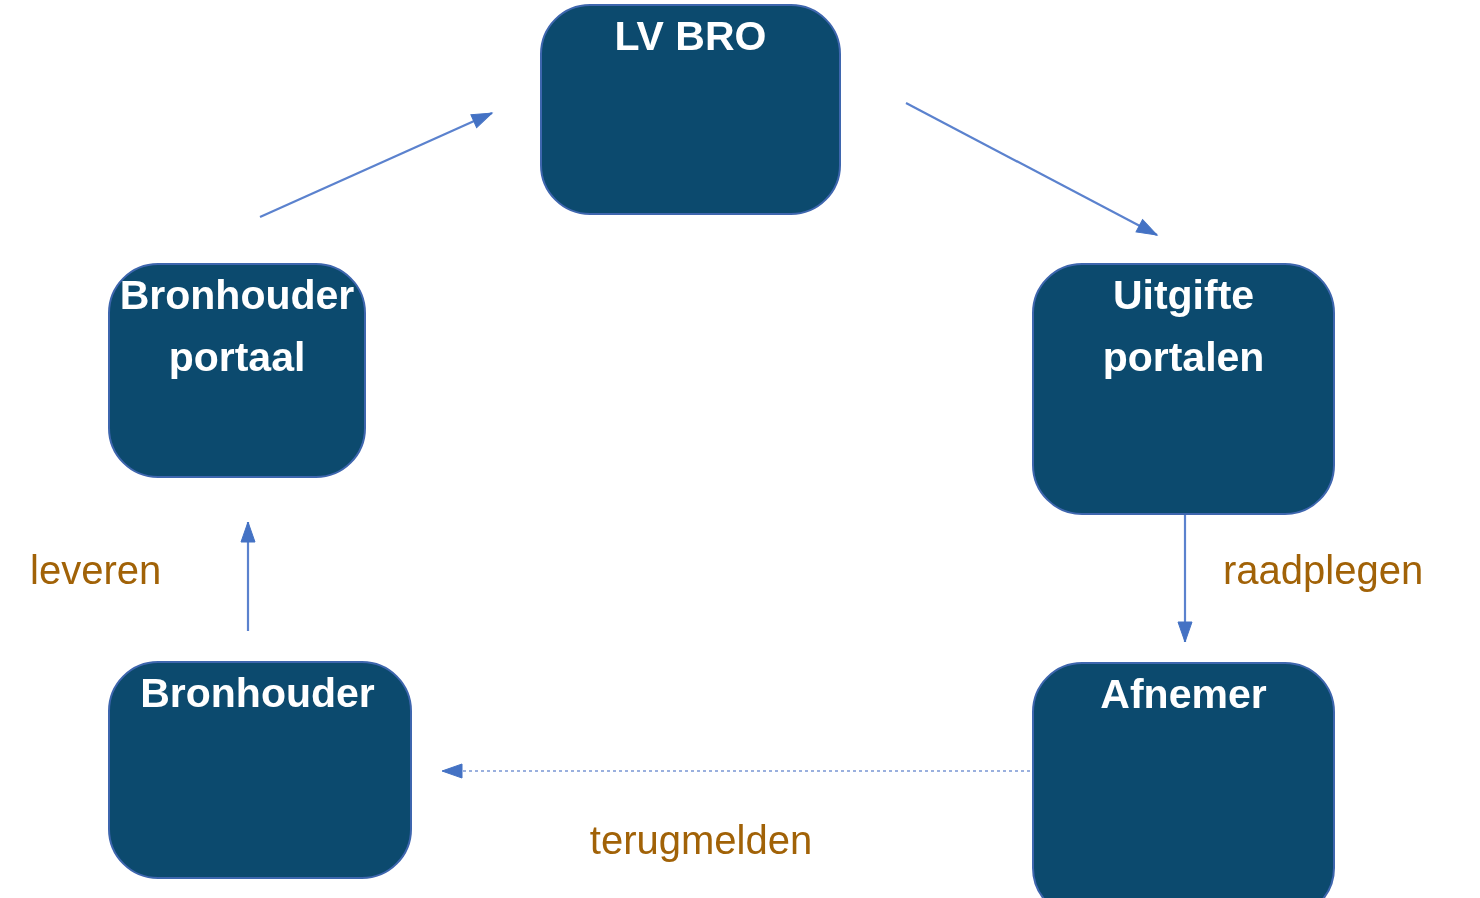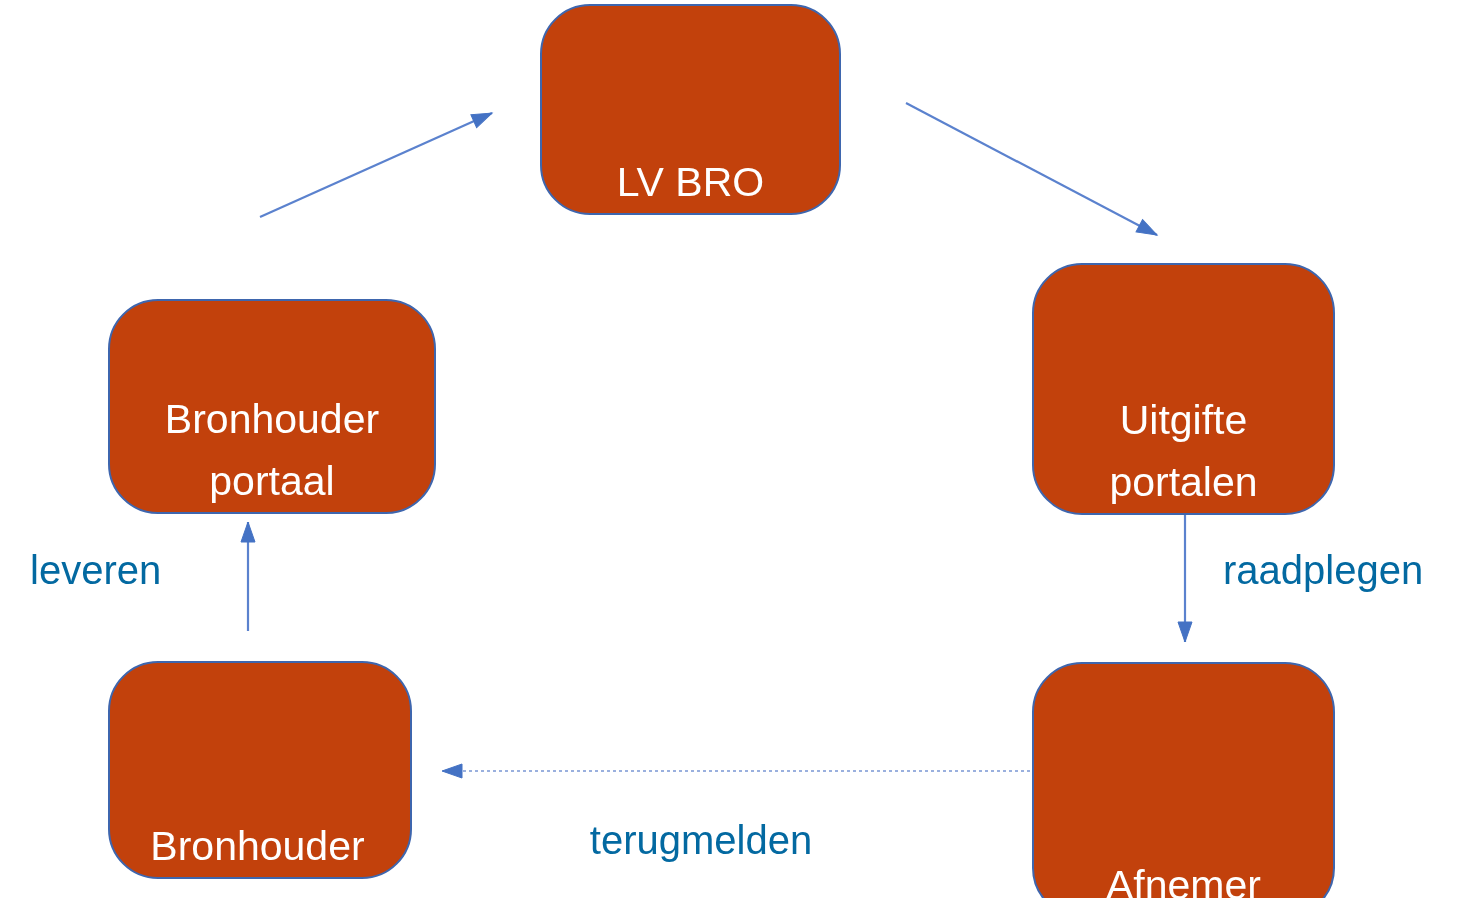--- a/index.html
+++ b/index.html
@@ -18,36 +18,37 @@
   .arrow-layer {
     position: absolute;
     left: 0;
     top: 0;
     width: 1480px;
     height: 898px;
     pointer-events: none;
   }
   .node {
     position: absolute;
-    background: #c2410c;
+    background: #0c4a6e;
     border: 2px solid #3E66AE;
     border-radius: 50px;
     box-sizing: border-box;
     display: flex;
-    align-items: flex-end;
+    align-items: flex-start;
     justify-content: center;
     text-align: center;
     color: #ffffff;
     font-size: 41px;
     line-height: 1.5;
     padding: 0 12px;
+    font-weight: bold;
   }
   .edge-label {
     position: absolute;
-    color: #0369a1;
+    color: #a16207;
     font-size: 40px;
     white-space: nowrap;
   }
   .lbl-terugmelden { text-align: center; }
 </style>
 </head>
 <body>
 
 <div class="canvas">
 
@@ -66,21 +67,21 @@
 
     <path d="M1030,771 L442,771" stroke="#7A97D4" stroke-width="1.4" stroke-dasharray="3 3" fill="none" marker-end="url(#ah)"></path>
 
     <path d="M248,631 L248,522" stroke="#5B82CE" stroke-width="2.2" fill="none" marker-end="url(#ah)"></path>
   </svg>
 
   <div class="node" style="left:540px; top:4px; width:301px; height:211px;">
     <span>LV BRO</span>
   </div>
 
-  <div class="node" style="left:108px; top:263px; width:328px; height:215px;margin-top:36px;">
+  <div class="node" style="left:108px; top:263px; width:258px; height:215px;">
     <span>Bronhouder portaal</span>
   </div>
 
   <div class="node" style="left:1032px; top:263px; width:303px; height:252px;">
     <span>Uitgifte portalen</span>
   </div>
 
   <div class="node" style="left:108px; top:661px; width:304px; height:218px;padding-left:7px;">
     <span>Bronhouder</span>
   </div>

